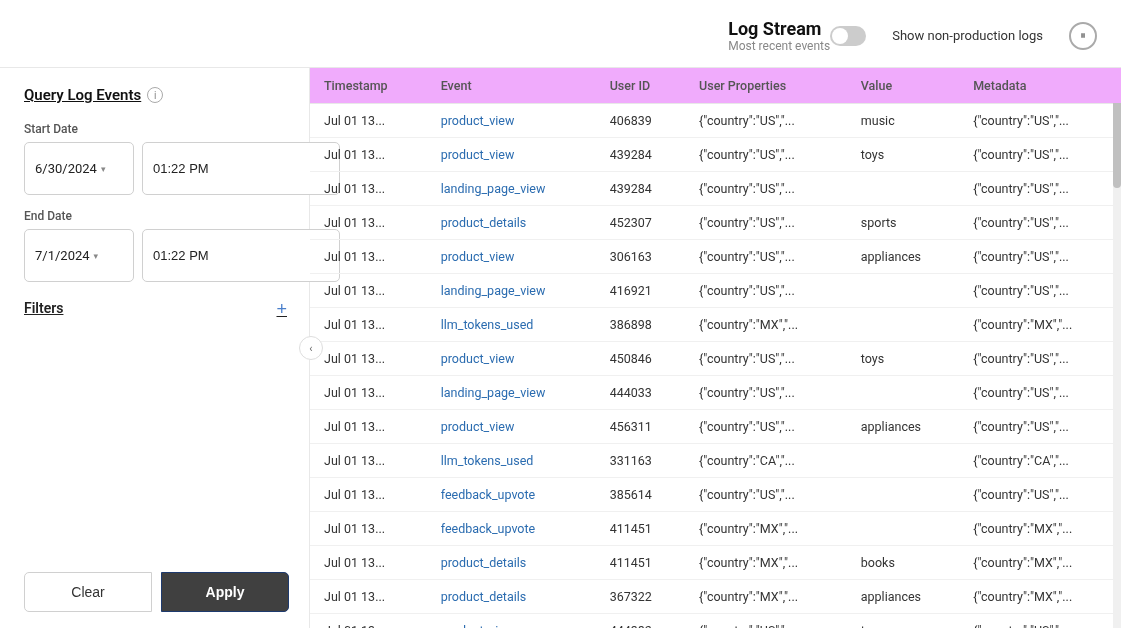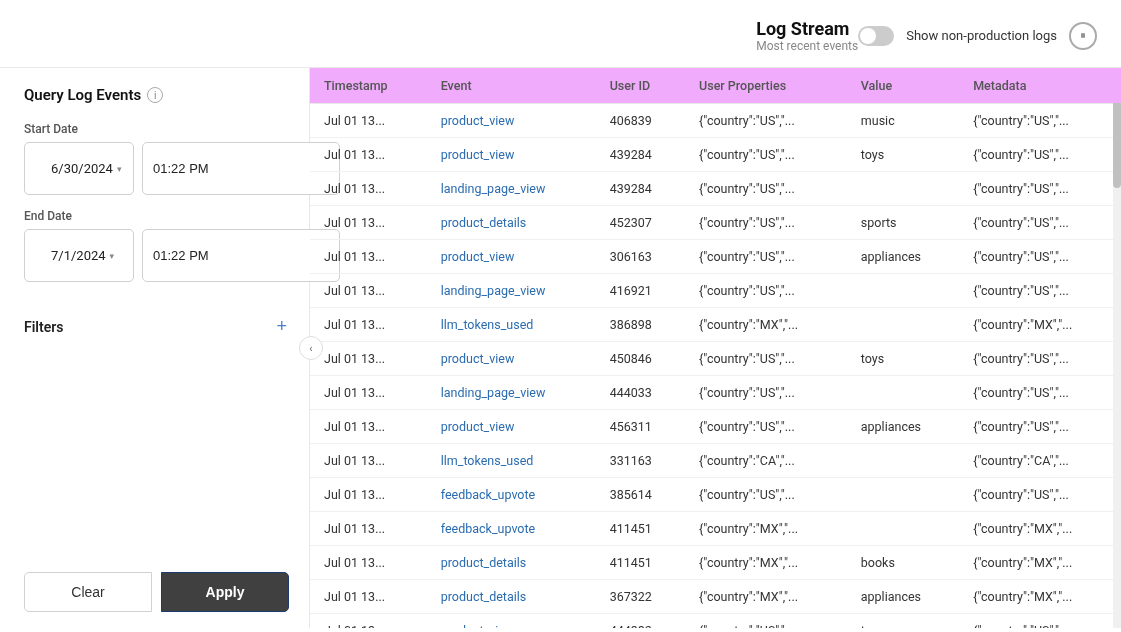--- a/index.html
+++ b/index.html
@@ -27,21 +27,21 @@
       color: #111;
     }
     .header-left .subtitle {
       font-size: 12px;
       color: #888;
       margin-top: 0;
     }
     .header-right {
       display: flex;
       align-items: center;
-      gap: 12px;
+      gap: 26px;
     }
     .toggle-label {
       font-size: 13px;
       color: #333;
     }
     .toggle {
       position: relative;
       display: inline-block;
       width: 36px;
       height: 20px;
@@ -97,20 +97,21 @@
     .query-title-row {
       display: flex;
       align-items: center;
       gap: 6px;
       margin-bottom: 18px;
     }
     .query-title {
       font-size: 15px;
       font-weight: 600;
       color: #111;
+      text-decoration: underline;
     }
     .info-icon {
       width: 16px;
       height: 16px;
       border-radius: 50%;
       border: 1.5px solid #aaa;
       display: flex;
       align-items: center;
       justify-content: center;
       font-size: 10px;
@@ -129,21 +130,21 @@
     .date-row {
       display: flex;
       gap: 8px;
       margin-bottom: 14px;
     }
     .date-select {
       display: flex;
       align-items: center;
       border: 1px solid #d0d0d0;
       border-radius: 5px;
-      padding: 6px 26px;
+      padding: 6px 10px;
       background: #fff;
       cursor: pointer;
       font-size: 13px;
       color: #222;
       gap: 4px;
       min-width: 110px;
     }
     .date-select .chevron {
       font-size: 9px;
       color: #888;
@@ -153,23 +154,24 @@
       border-radius: 5px;
       padding: 18px 10px;
       font-size: 13px;
       color: #222;
       flex: 1;
       background: #fff;
     }
 
     .filters-row {
       display: flex;
-      align-items: flex-end;
+      align-items: flex-start;
       justify-content: space-between;
-      margin-top: 21px;
+      margin-top: 4px;
+      text-decoration: underline;
     }
     .filters-label {
       font-size: 14px;
       font-weight: 600;
       color: #222;
     }
     .add-filter-btn {
       background: none;
       border: none;
       color: #4a7fcb;

